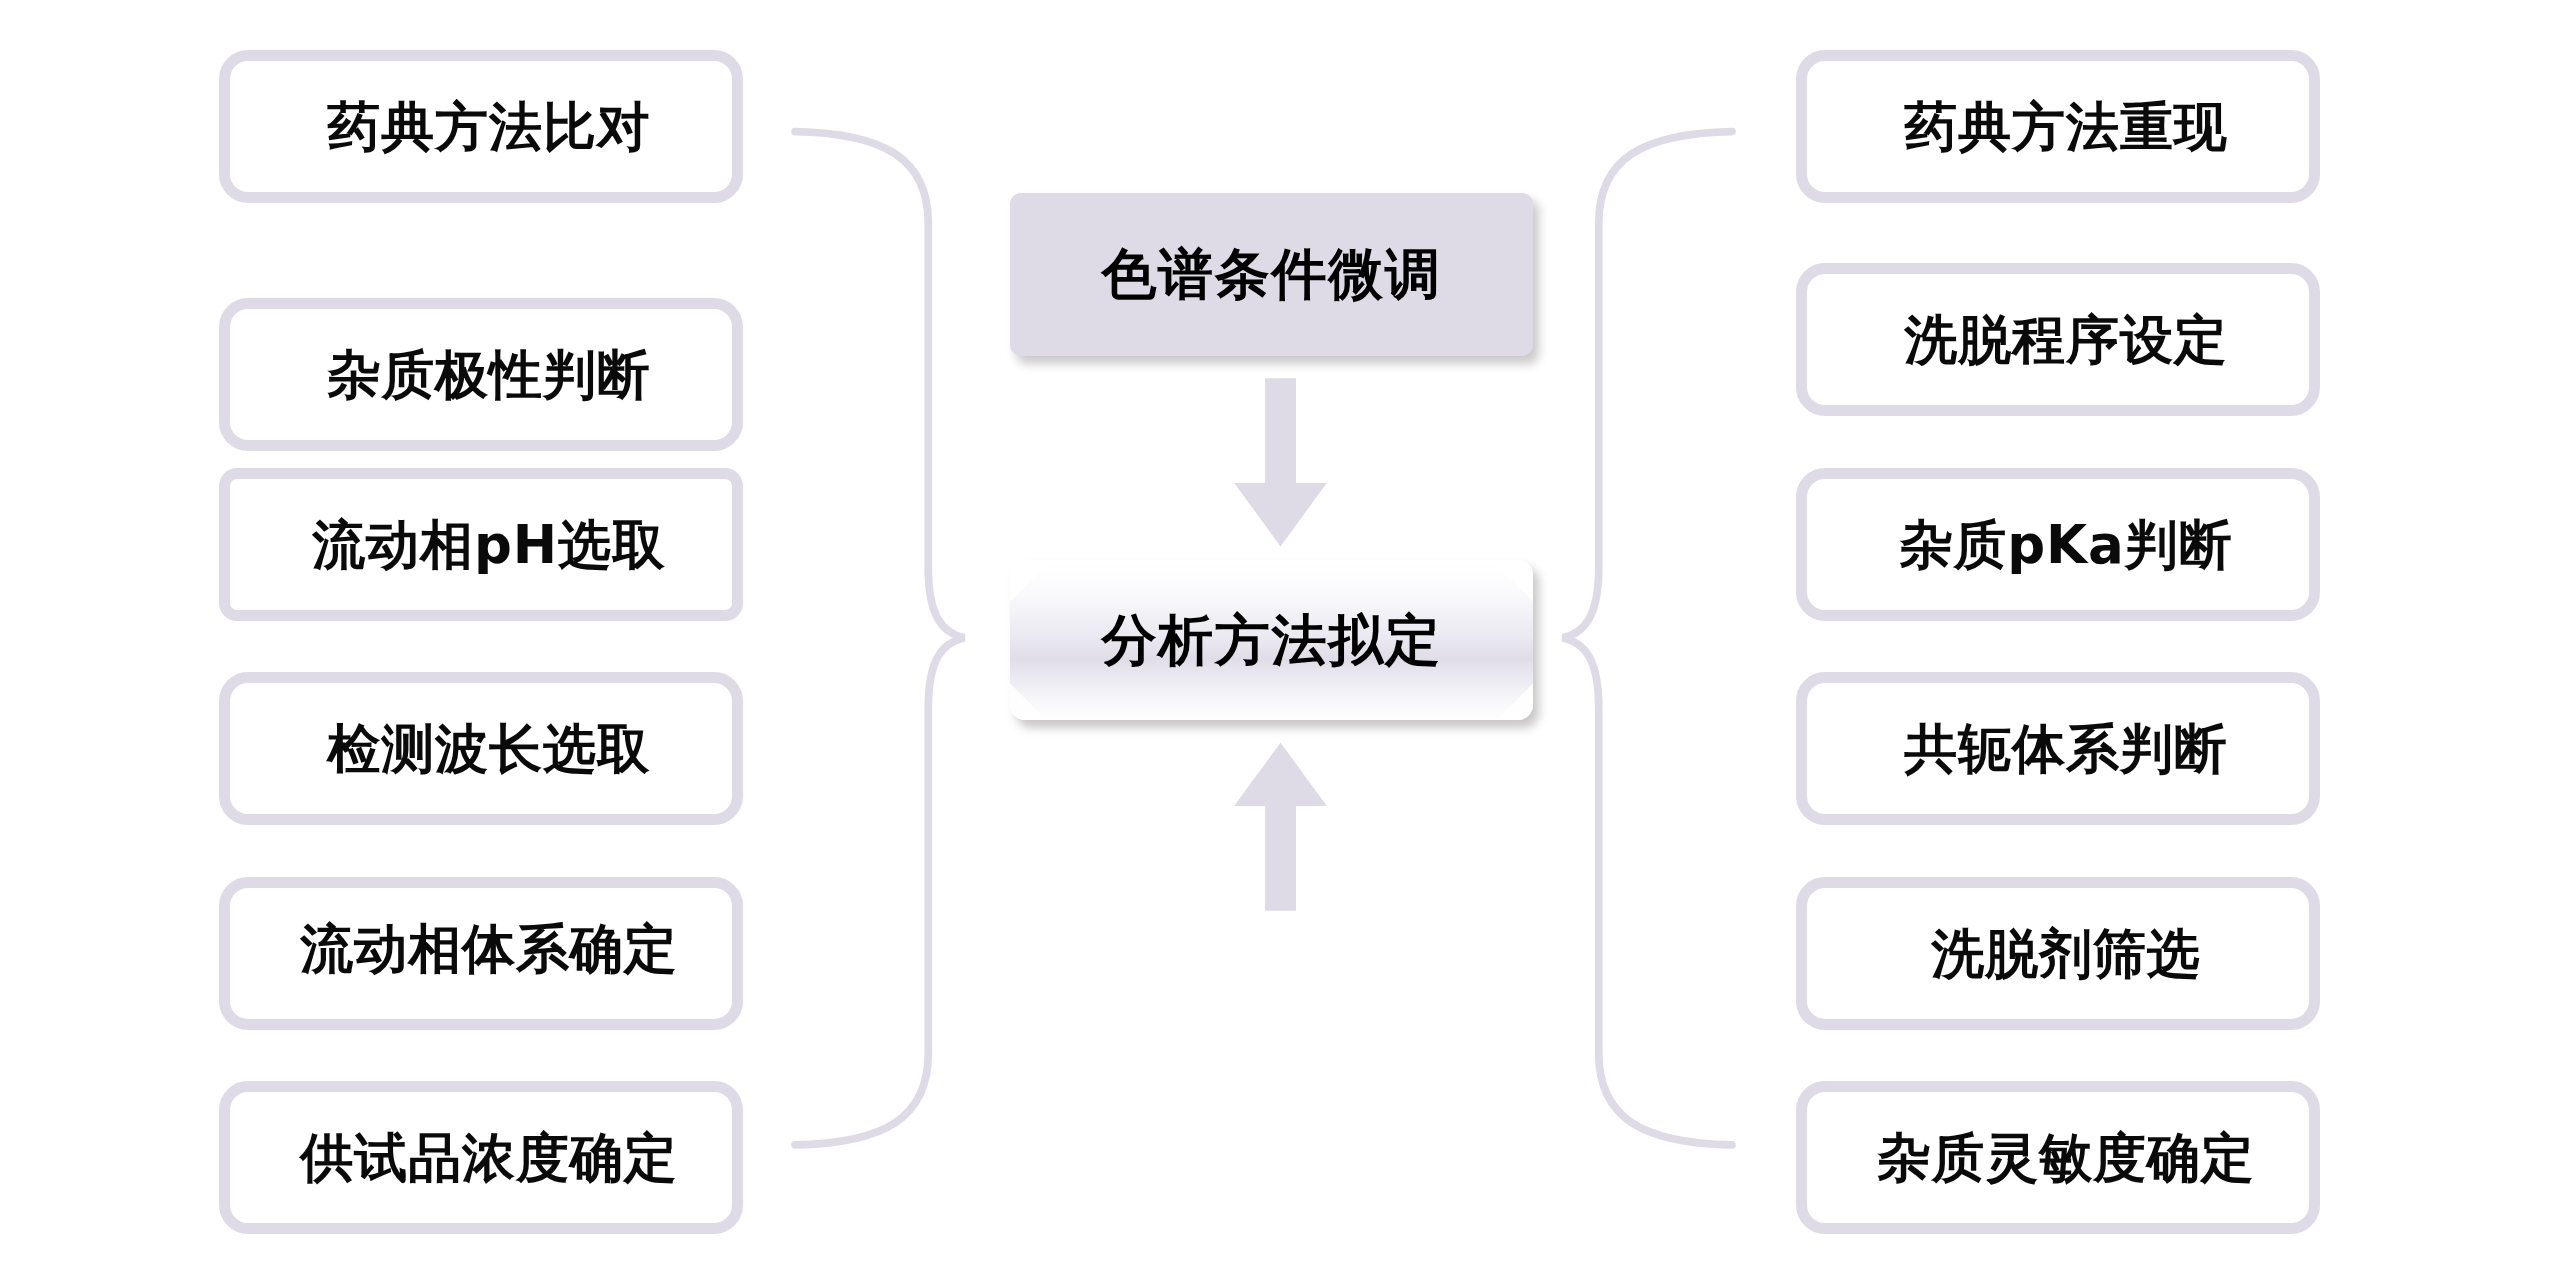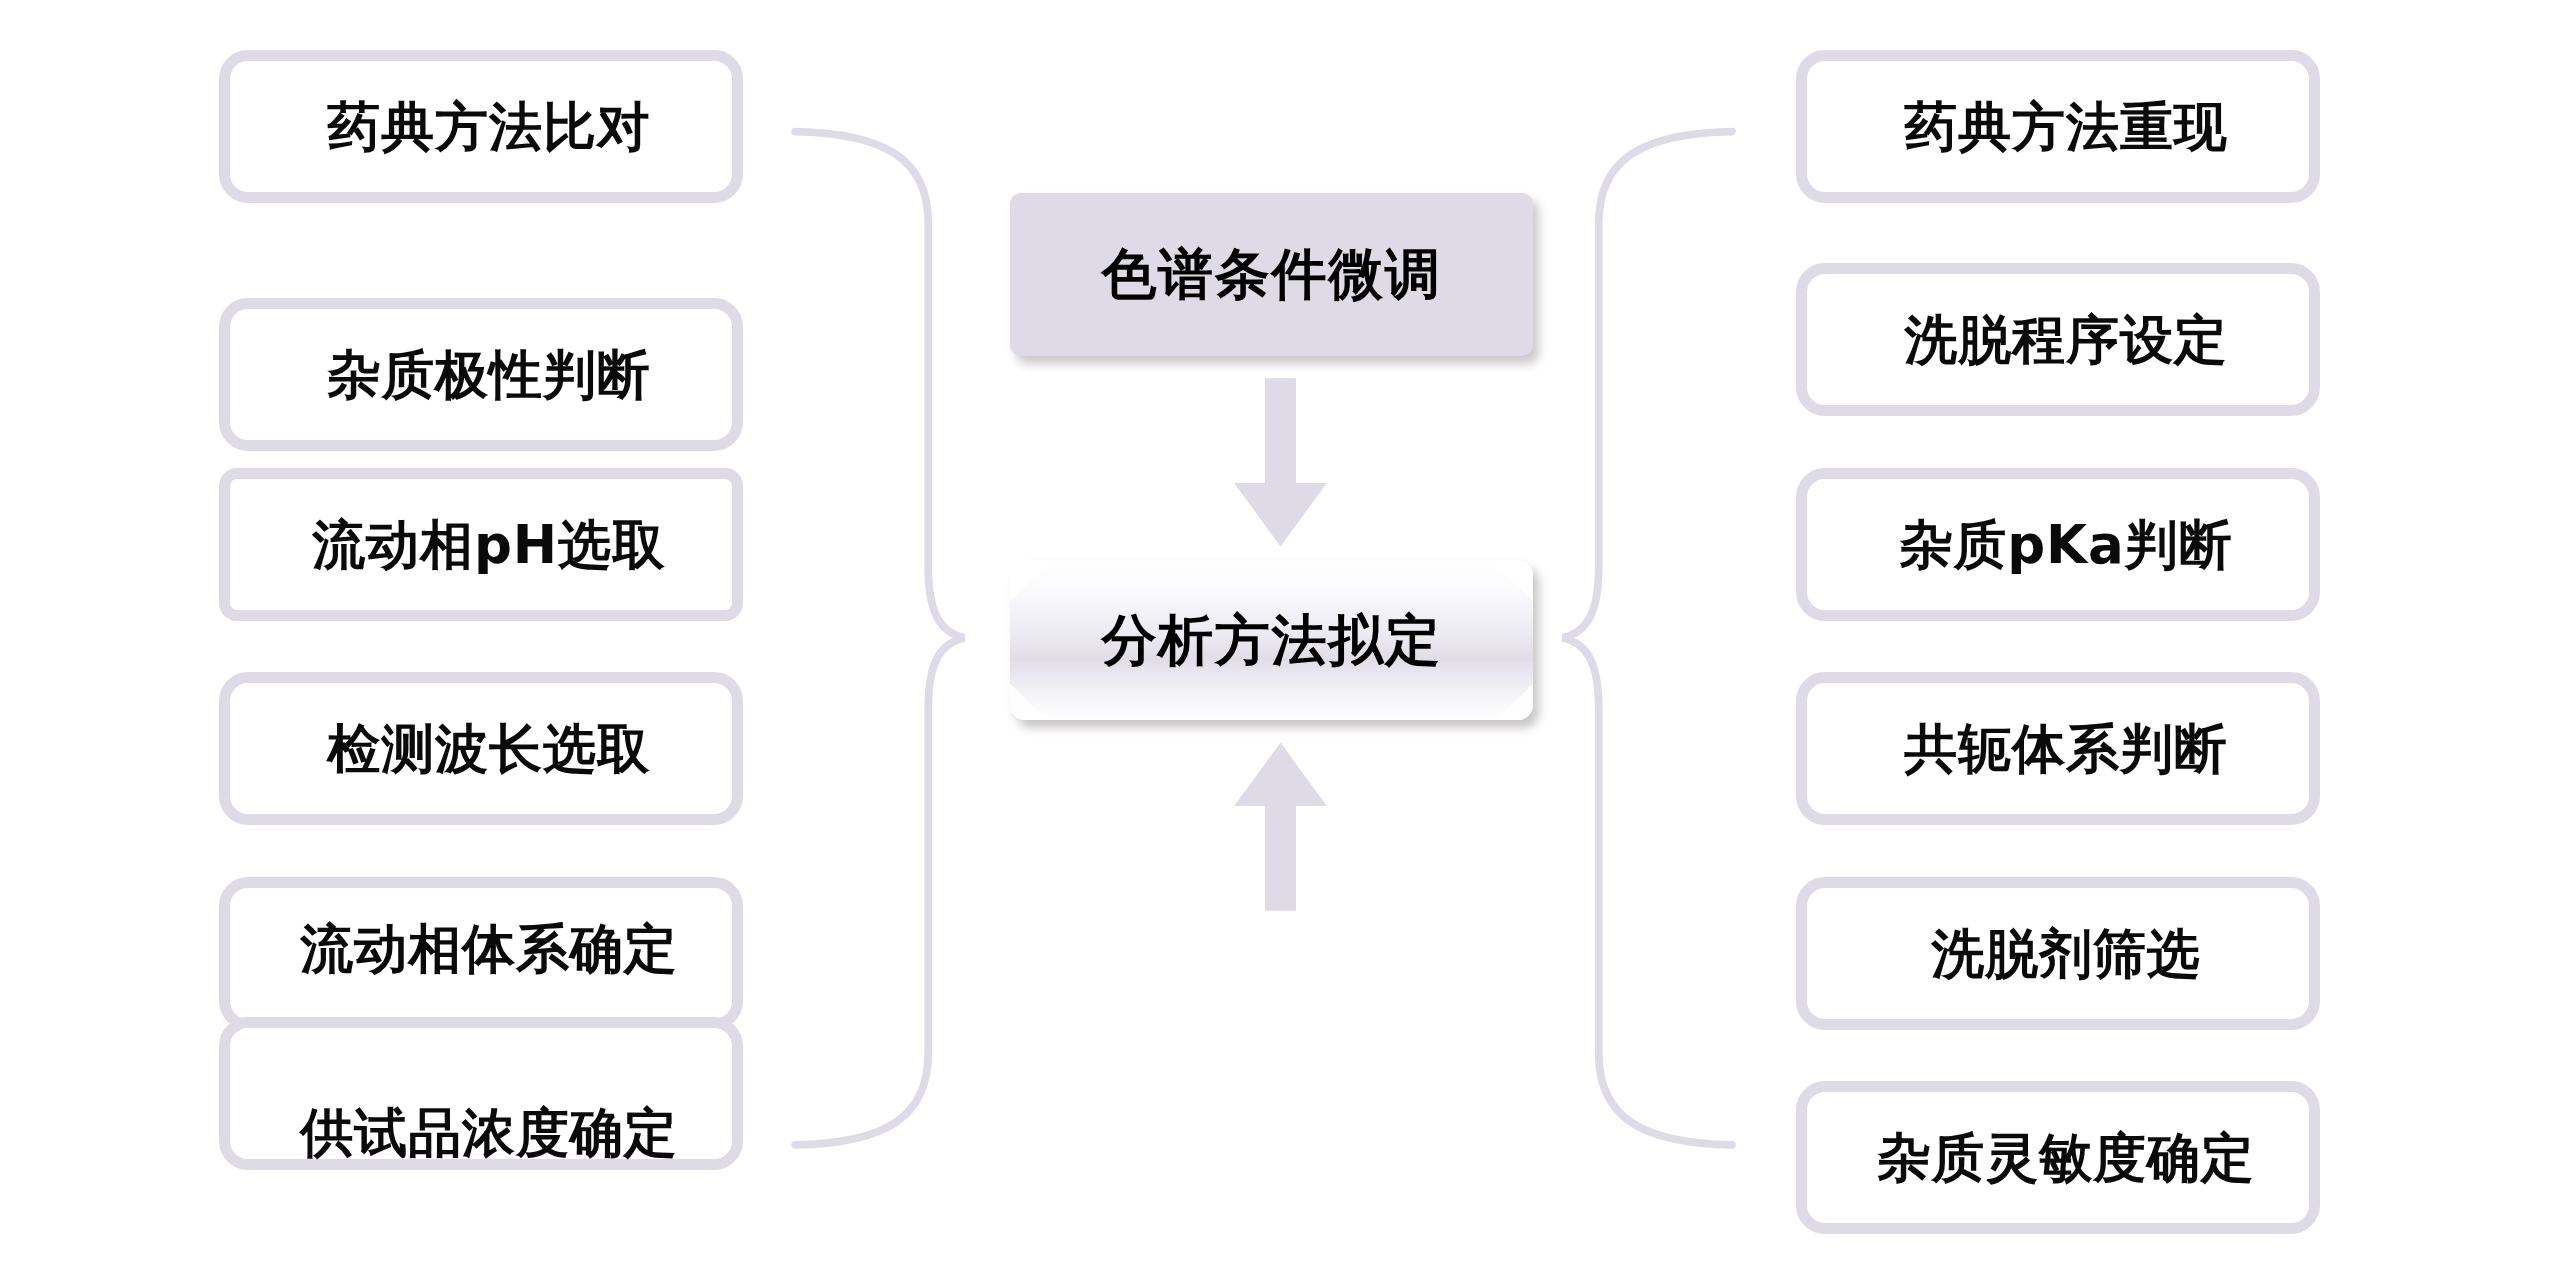--- a/index.html
+++ b/index.html
@@ -136,21 +136,21 @@
   </div>
   <div class="pill col-left" style="top:468px;border-radius:18px;">
     <span class="txt">流动相pH选取</span>
   </div>
   <div class="pill col-left" style="top:672px;">
     <span class="txt">检测波长选取</span>
   </div>
   <div class="pill col-left" style="top:877px;font-family:Liberation Mono, monospace;">
     <span class="txt">流动相体系确定</span>
   </div>
-  <div class="pill col-left" style="top:1017px;align-items:flex-end;">
+  <div class="pill col-left" style="top:1081px;">
     <span class="txt">供试品浓度确定</span>
   </div>
 
   <div class="pill col-right" style="top:50px;">
     <span class="txt">药典方法重现</span>
   </div>
   <div class="pill col-right" style="top:263px;">
     <span class="txt">洗脱程序设定</span>
   </div>
   <div class="pill col-right" style="top:468px;">

